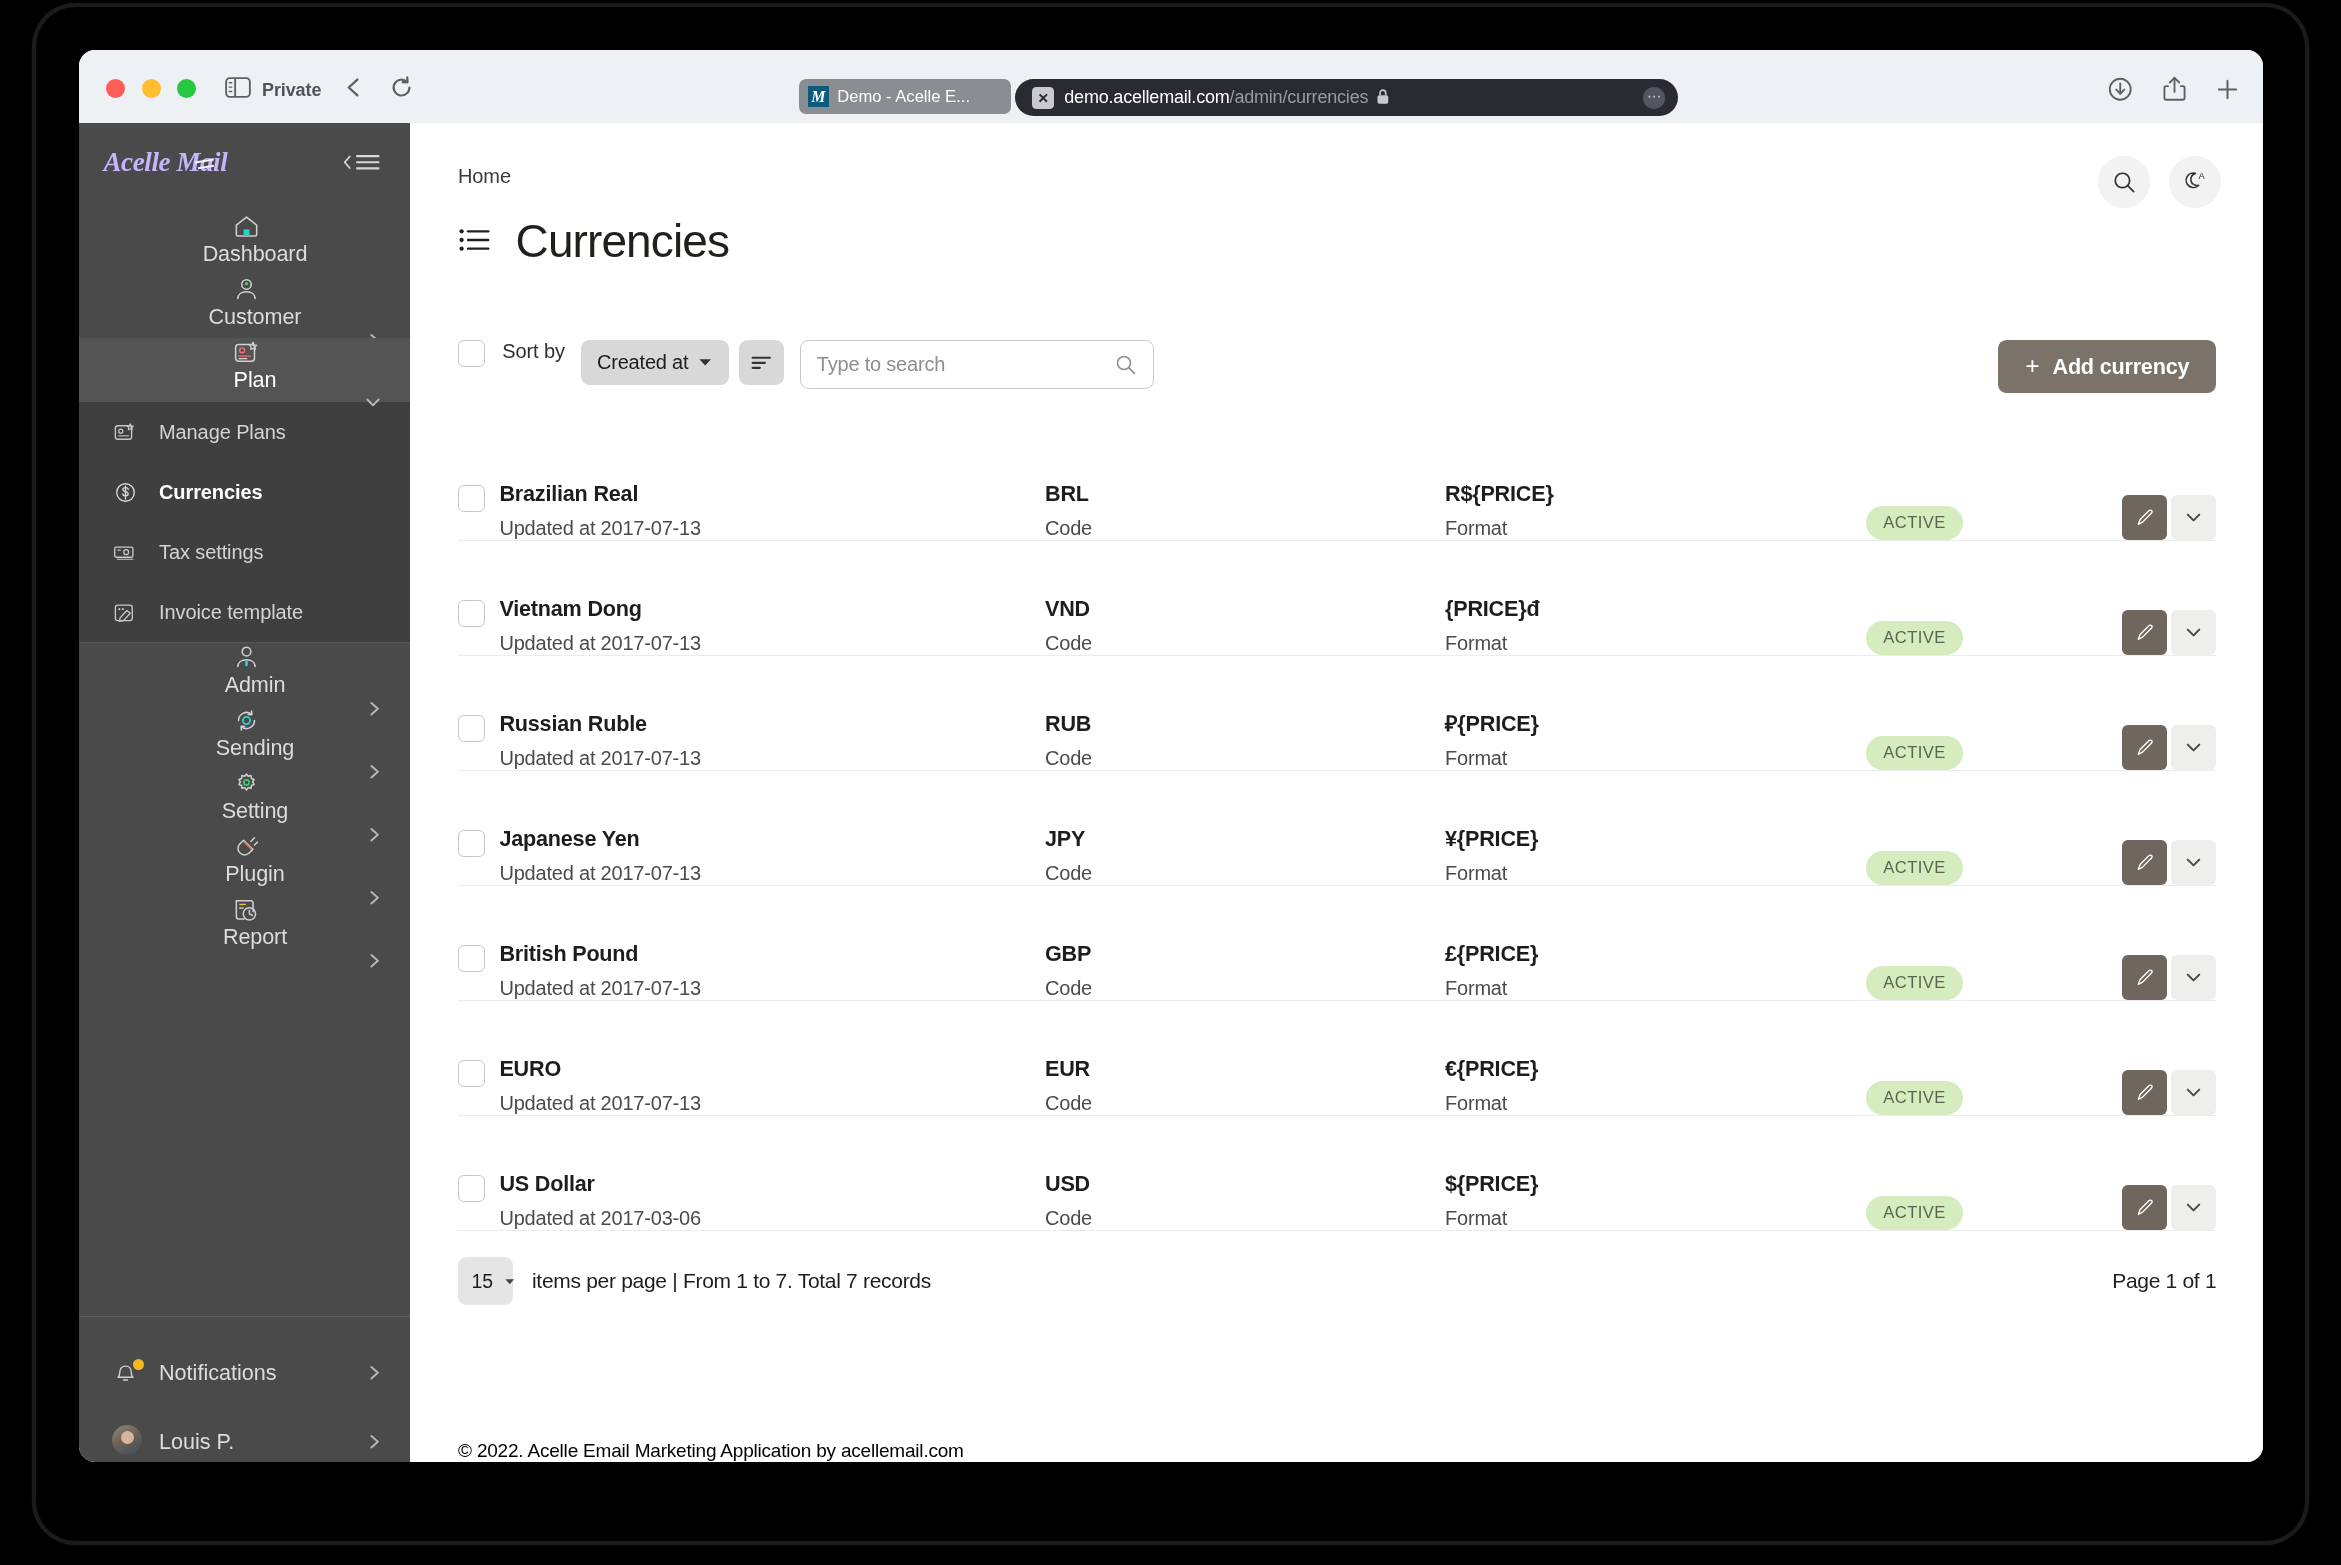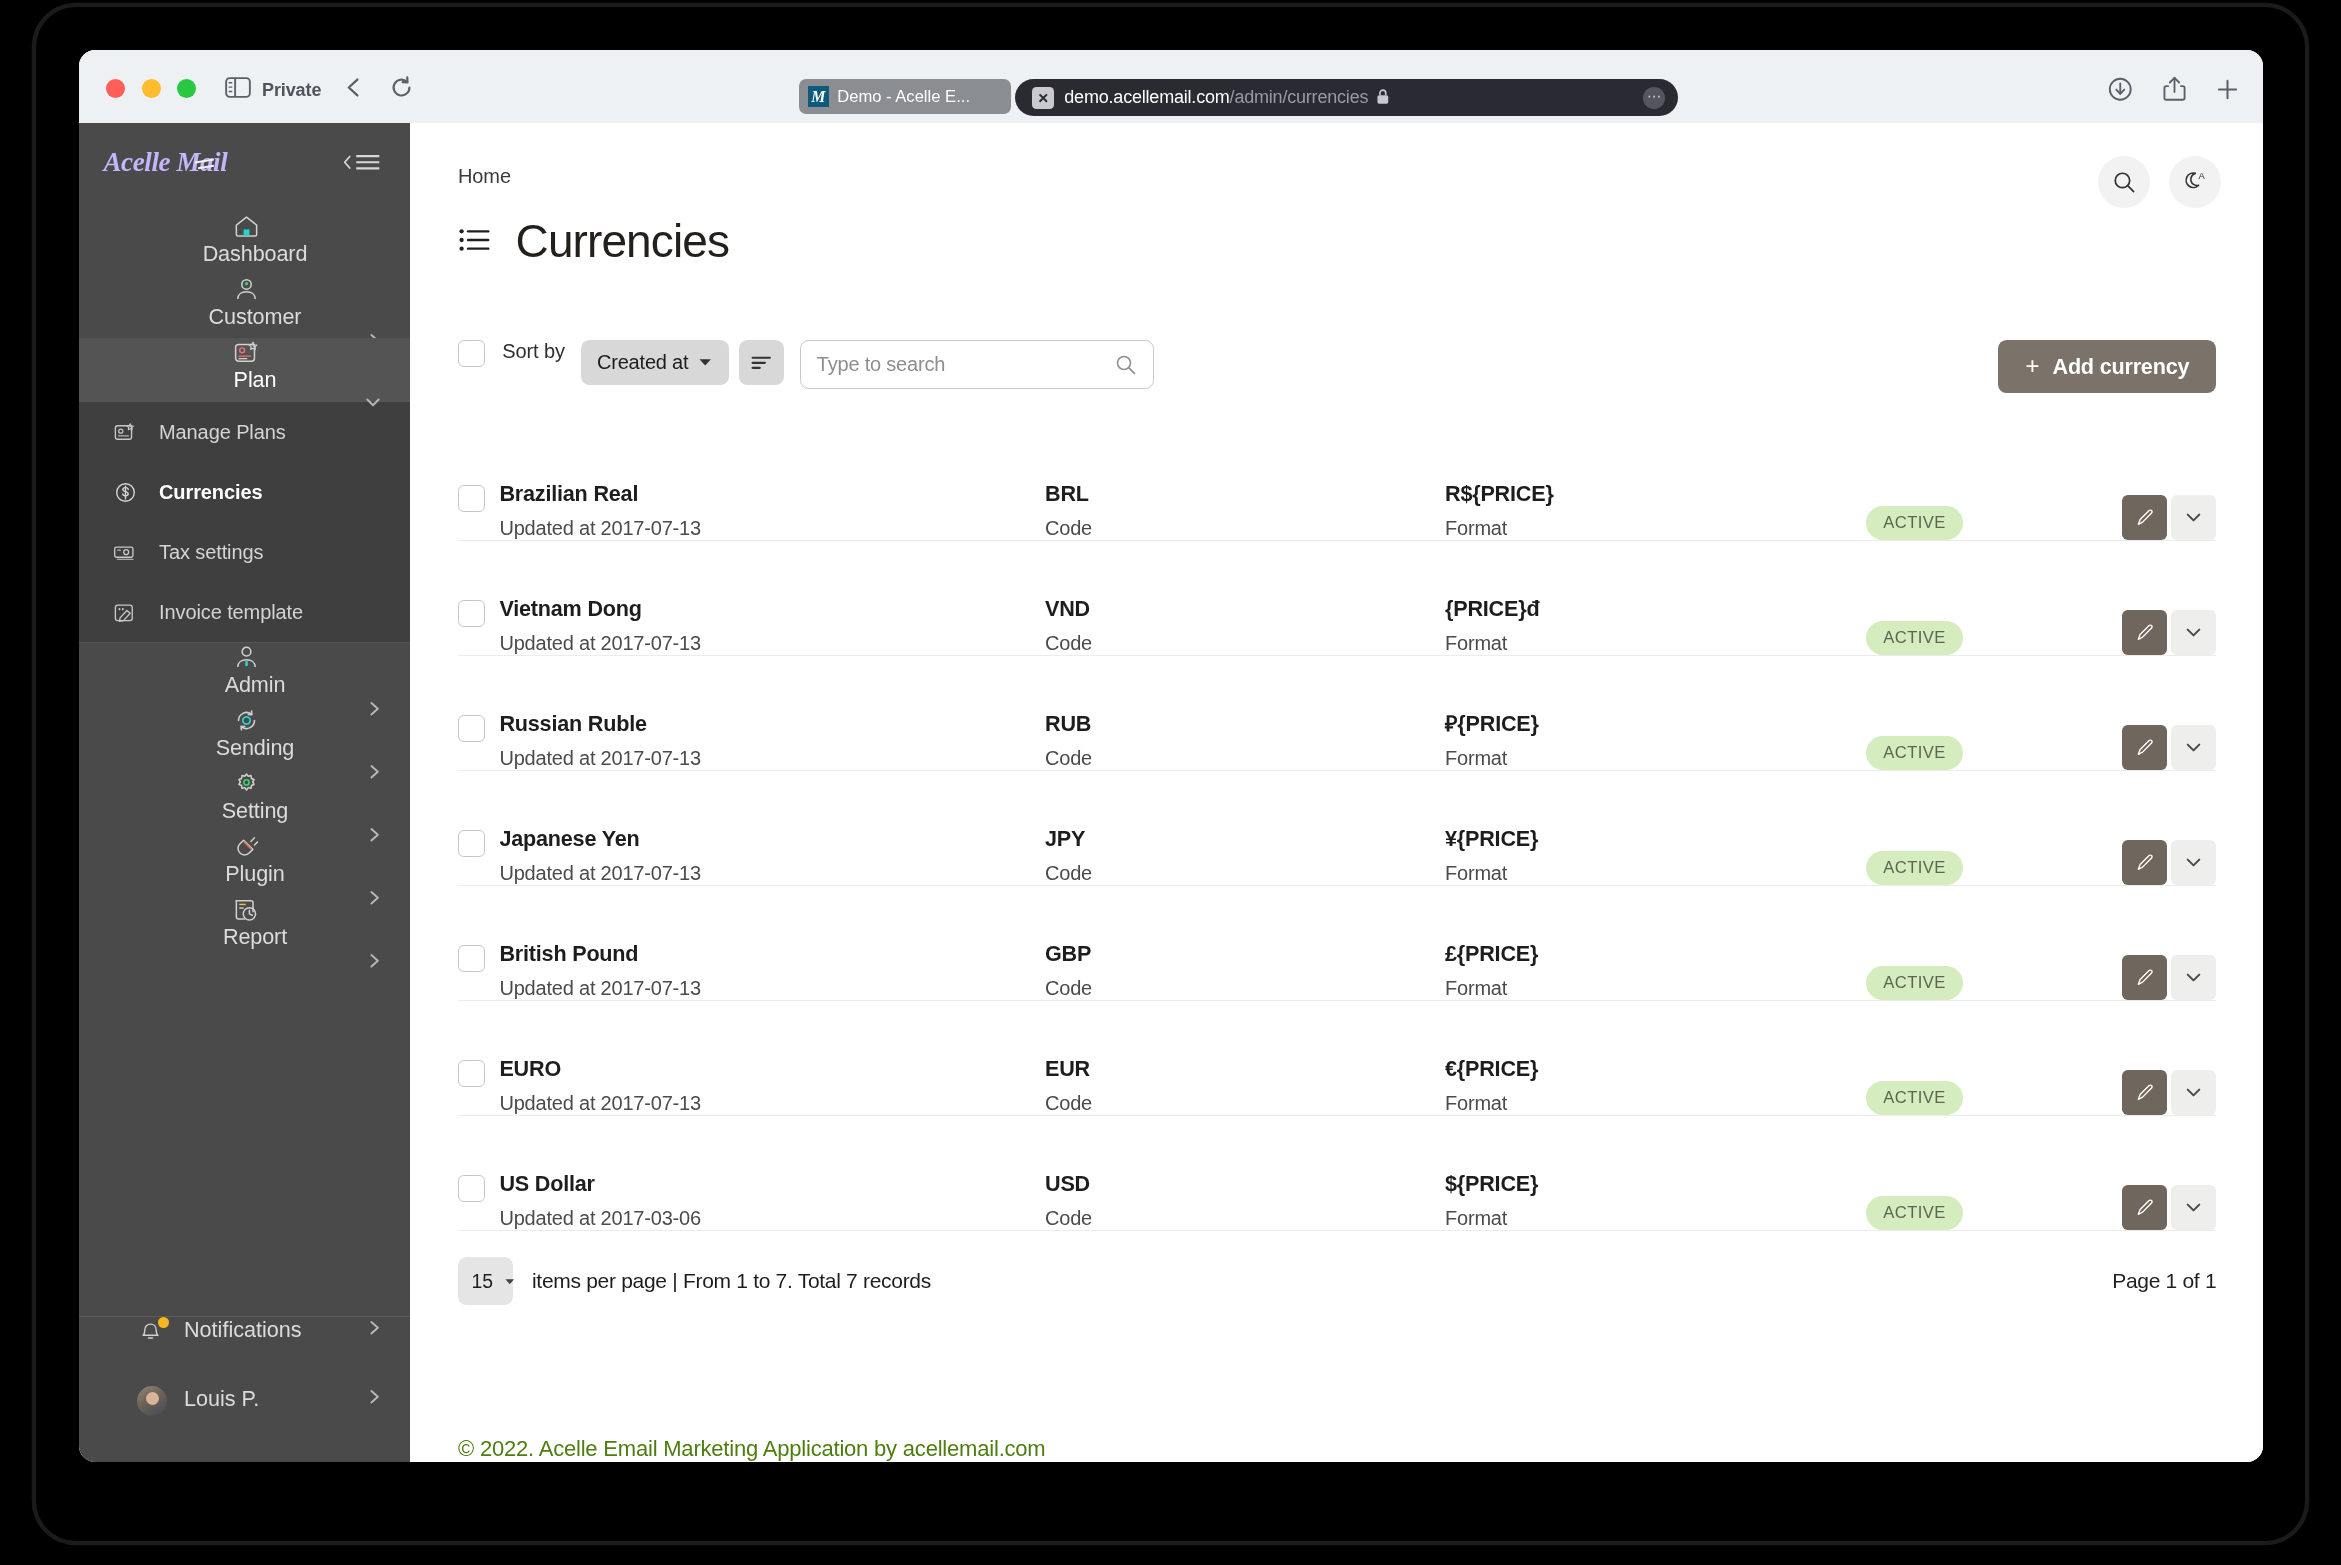--- a/index.html
+++ b/index.html
@@ -144,22 +144,22 @@
   .sub-item {
     display: flex; align-items: center; height: 60px;
     padding-left: 33px; cursor: pointer;
   }
   .sub-item .nav-icon { width: 32px; flex-shrink: 0; display: flex; align-items: center; }
   .sub-item .nav-label { font-size: 20px; color: #d4d4d4; margin-left: 15px; letter-spacing: -0.1px; }
   .sub-item.active .nav-label { color: #ffffff; font-weight: bold; }
 
   #sidebar-footer { border-top: 0.7px solid #5c5c5c; padding-bottom: 7.2px; }
   .footer-item {
-    display: flex; align-items: flex-start; height: 69px;
-    padding-left: 33px; padding-right: 27px; cursor: pointer; margin-left: 25px;
+    display: flex; align-items: flex-end; height: 69px;
+    padding-left: 33px; padding-right: 27px; cursor: pointer;
   }
   .footer-item .nav-icon { width: 32px; flex-shrink: 0; position: relative; display: flex; align-items: center; }
   .footer-item .nav-label { font-size: 21.6px; color: #dcdcdc; margin-left: 15px; }
   .footer-item .nav-arrow { margin-left: auto; }
   #notif-dot {
     position: absolute; right: 0px; top: 0px;
     width: 11.5px; height: 11.5px; border-radius: 50%; background: #f5b81e;
   }
   #avatar {
     width: 30px; height: 30px; border-radius: 50%;
@@ -266,21 +266,21 @@
   }
   #per-page-select {
     width: 55px; height: 48px; background: #e5e5e5; border-radius: 8.6px;
     display: flex; align-items: center; justify-content: center; gap: 11px; cursor: pointer; padding-left: 16px;
   }
   #per-page-value { font-size: 19.4px; color: #1d1d1d; }
   #pagination-text { font-size: 21px; color: #1d1d1d; margin-left: 19px; letter-spacing: -0.3px; }
   #page-indicator { margin-left: auto; font-size: 21px; color: #231f1c; letter-spacing: -0.3px; }
 
   #footer-copyright {
-    font-size: 22px; color: #4d7c0f; padding: 17.3px 0 0 48px; letter-spacing: -0.2px;
+    font-size: 19px; color: #000000; padding: 17.3px 0 0 48px; letter-spacing: -0.2px;
   }
 </style>
 </head>
 <body>
 
 <div id="device-bezel"></div>
 
 <div id="browser-window">
 
   <div id="browser-chrome">

